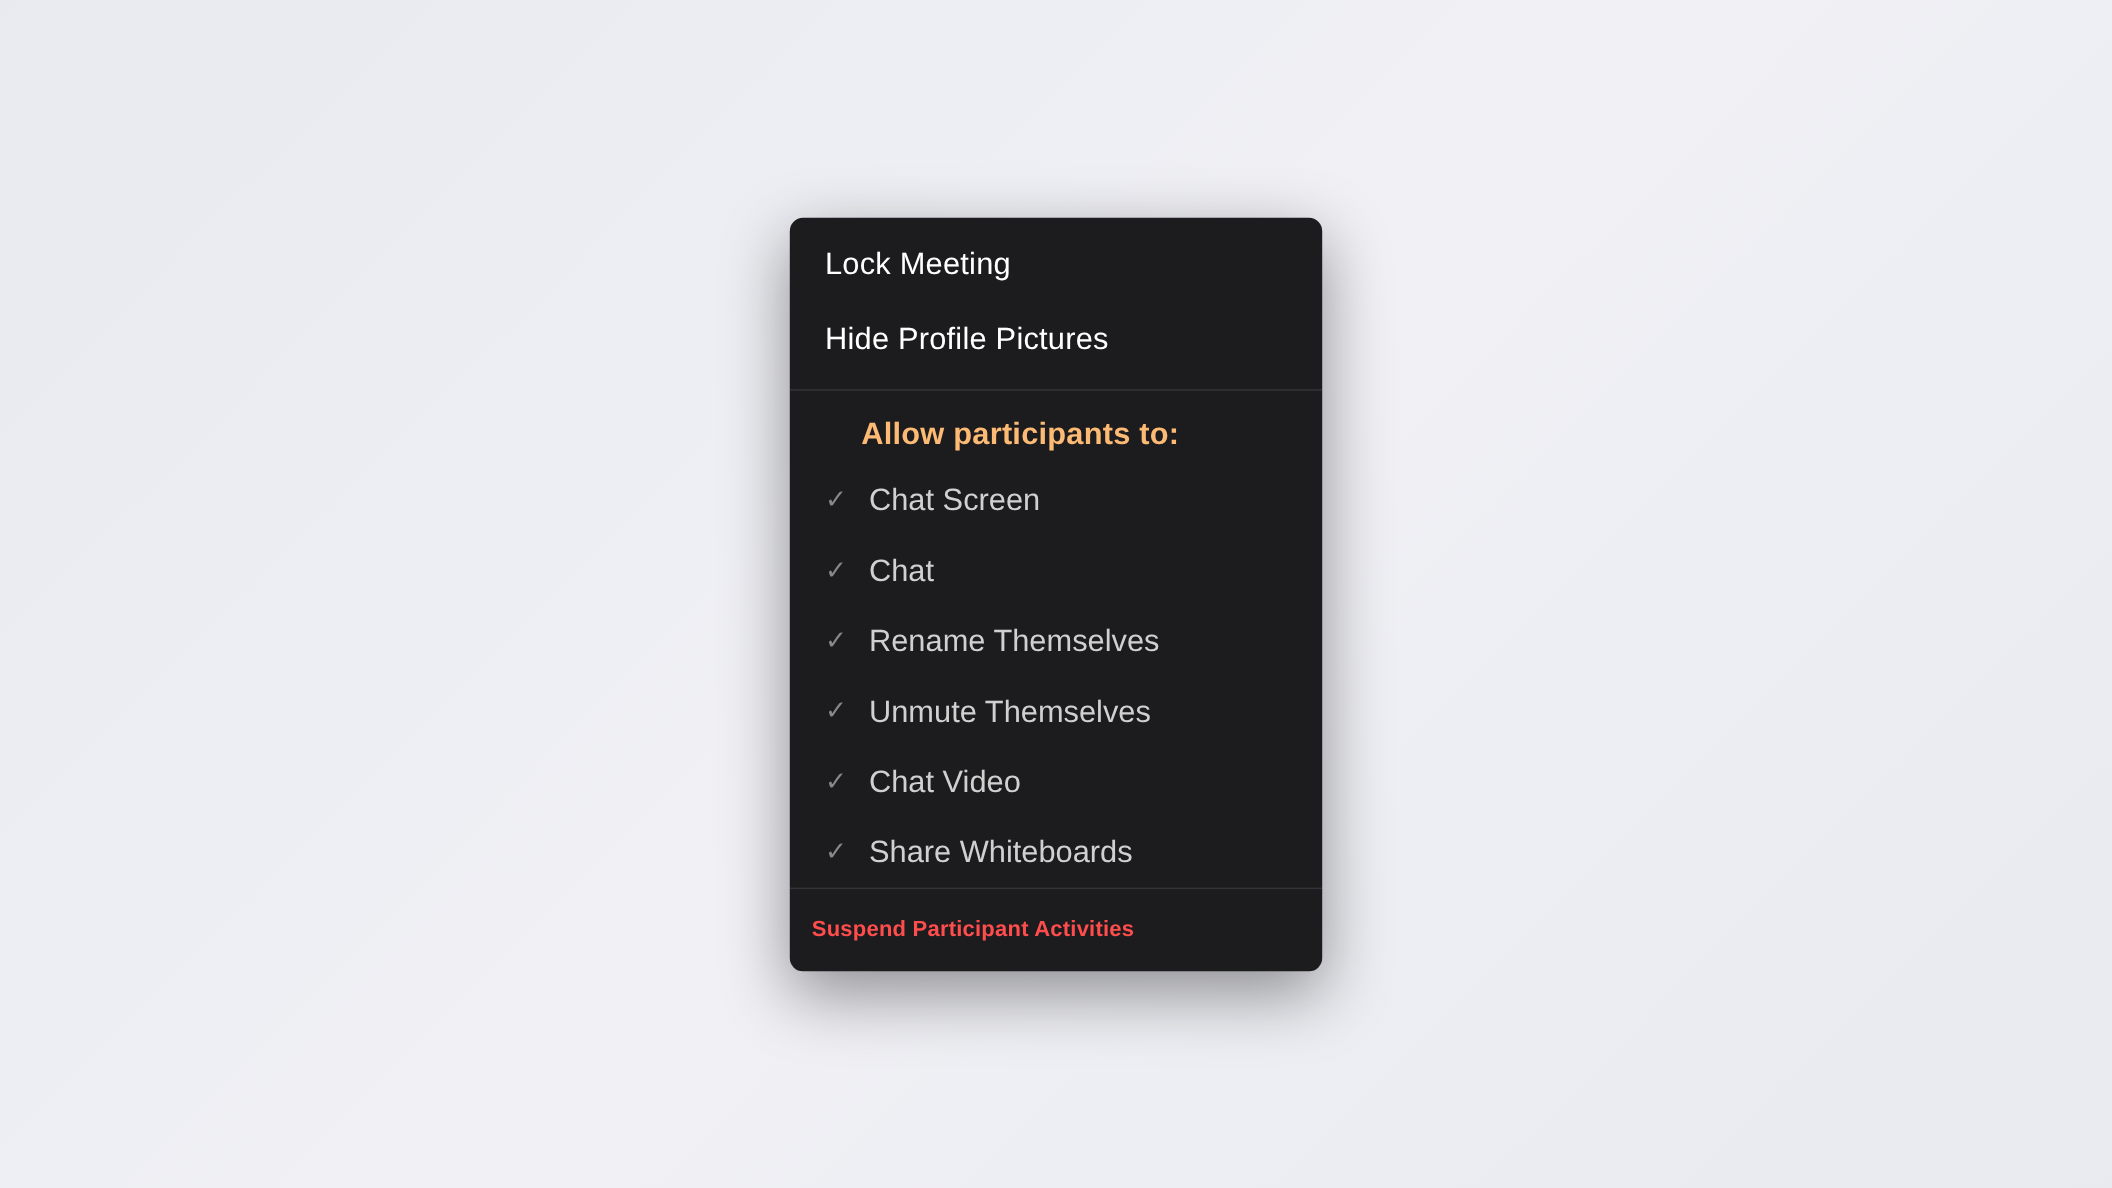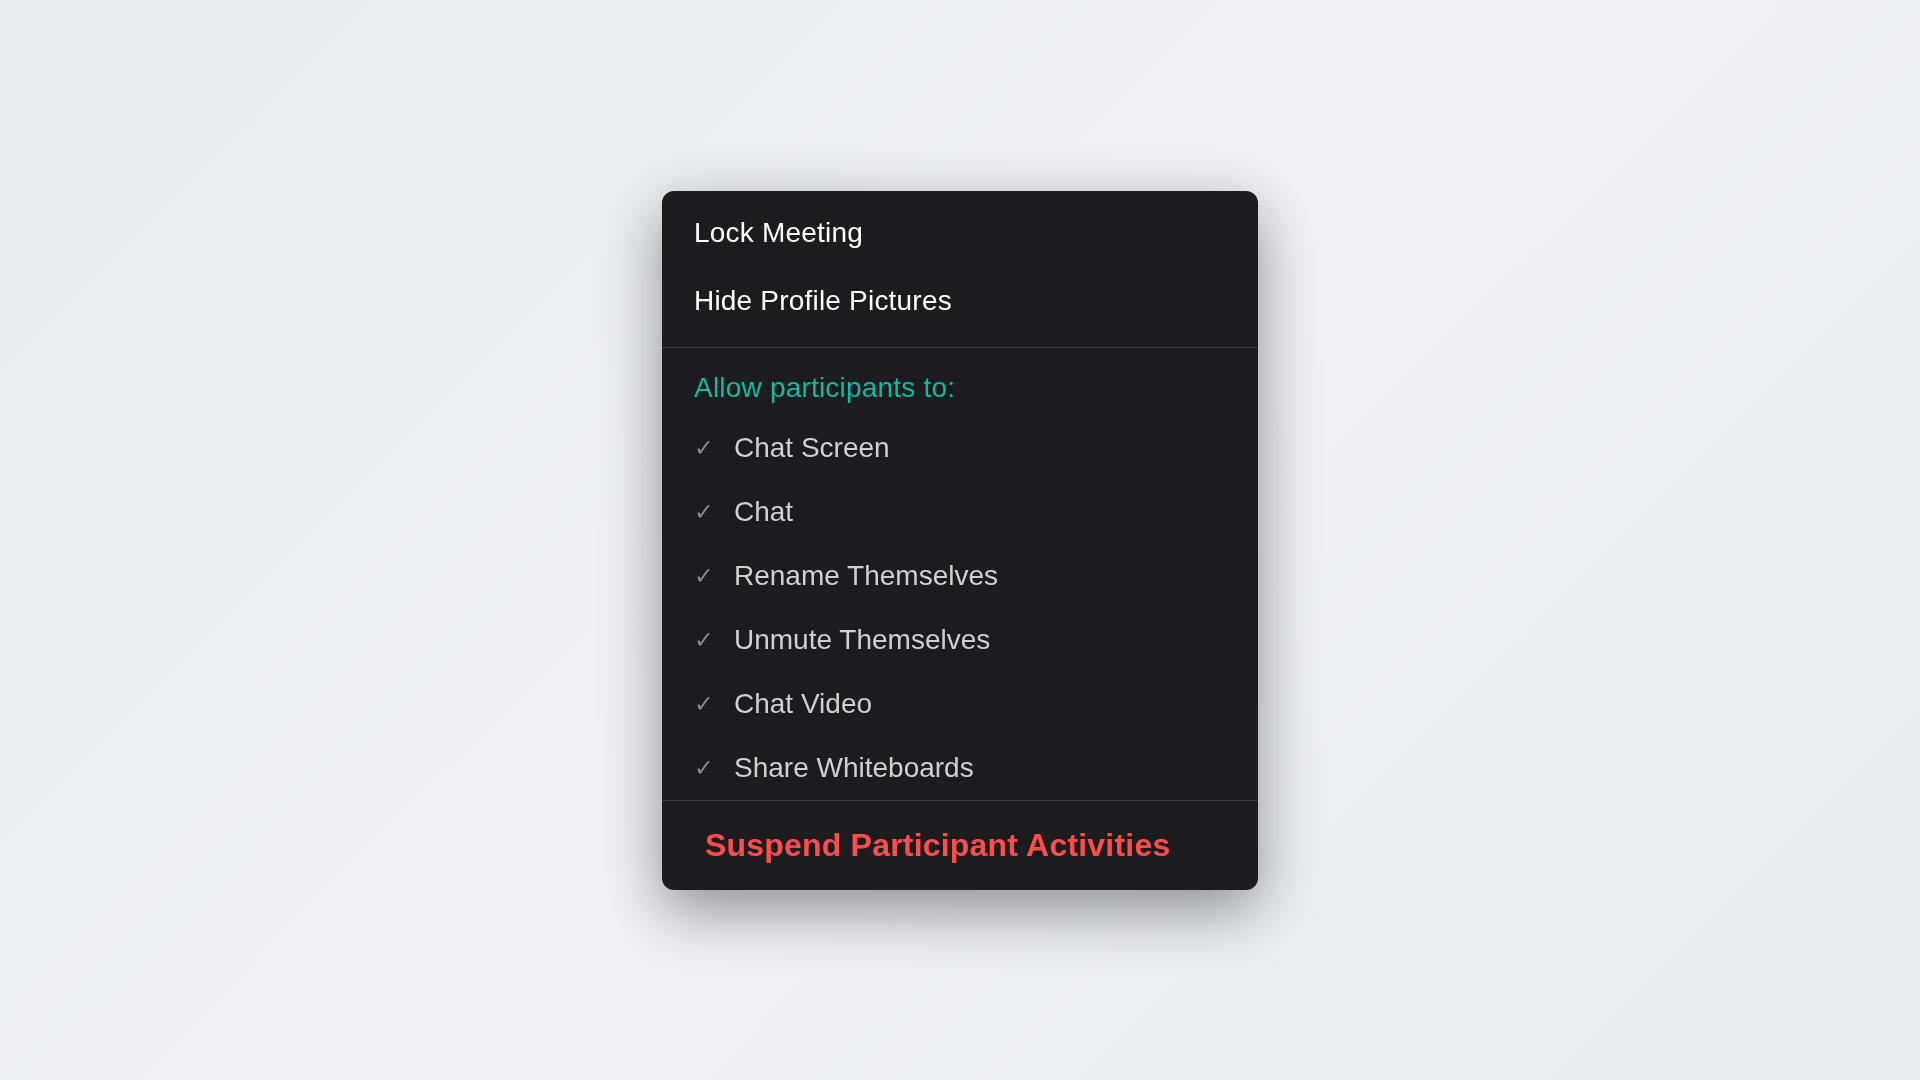--- a/index.html
+++ b/index.html
@@ -12,21 +12,21 @@
       width: 1920px;
       height: 1080px;
       background: linear-gradient(135deg, #e8eaf0 0%, #f0f0f5 50%, #e8eaf0 100%);
       display: flex;
       align-items: center;
       justify-content: center;
       font-family: -apple-system, BlinkMacSystemFont, 'Segoe UI', sans-serif;
     }
 
     .menu-container {
-      width: 596px;
+      width: 484px;
       background: #1c1c1e;
       border-radius: 12px;
       overflow: hidden;
       box-shadow: 0 20px 60px rgba(0, 0, 0, 0.4);
     }
 
     .top-section {
       padding: 8px 0;
     }
 
@@ -42,24 +42,25 @@
     }
 
     .divider {
       height: 1px;
       background: rgba(255, 255, 255, 0.15);
       margin: 4px 0;
     }
 
     .section-header {
       padding: 20px 32px 12px 32px;
-      color: #14b8a6;
+      color: #fdba74;
       font-size: 28px;
-      font-weight: 400;
+      font-weight: 700;
       letter-spacing: 0.2px;
+      margin-left: 33px;
     }
 
     .checkmark-item {
       display: flex;
       align-items: center;
       padding: 16px 32px;
       cursor: pointer;
       color: #d0d0d0;
       font-size: 28px;
       font-weight: 400;
@@ -73,24 +74,24 @@
     }
 
     .bottom-section {
       border-top: 1px solid rgba(255, 255, 255, 0.15);
       padding: 4px 0;
     }
 
     .danger-item {
       display: flex;
       align-items: center;
-      padding: 22px 43px;
+      padding: 22px 20px;
       cursor: pointer;
       color: #ff4d4d;
-      font-size: 32px;
+      font-size: 20px;
       font-weight: 600;
       letter-spacing: 0.2px;
     }
   </style>
 </head>
 <body>
 
 <div class="menu-container">
   <div class="top-section">
     <div class="menu-item">

